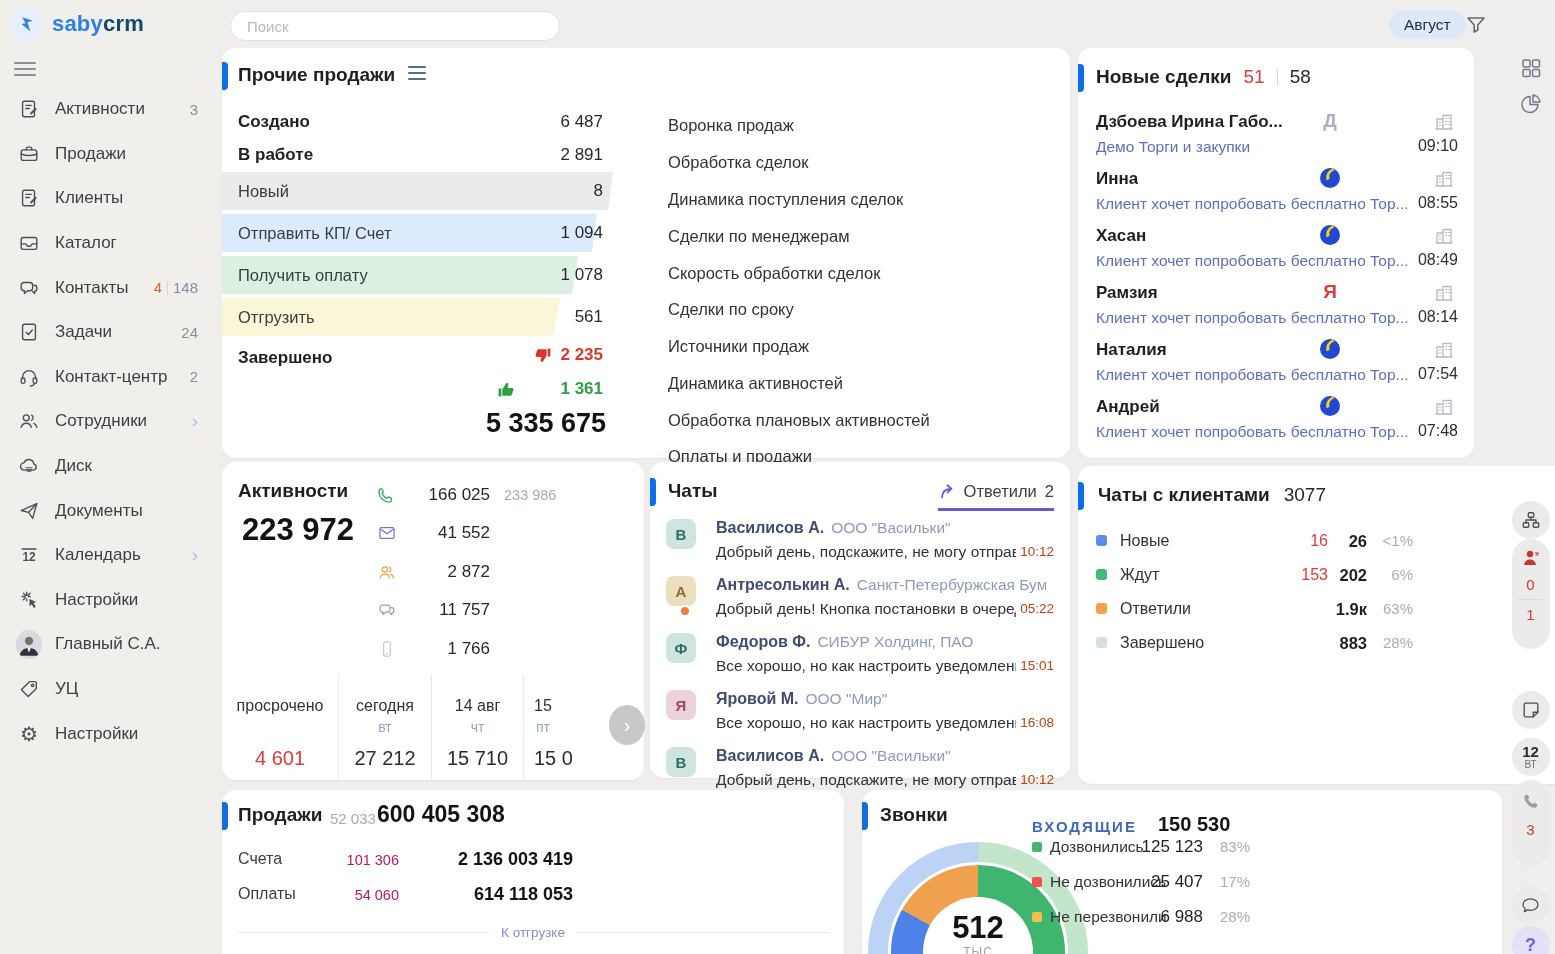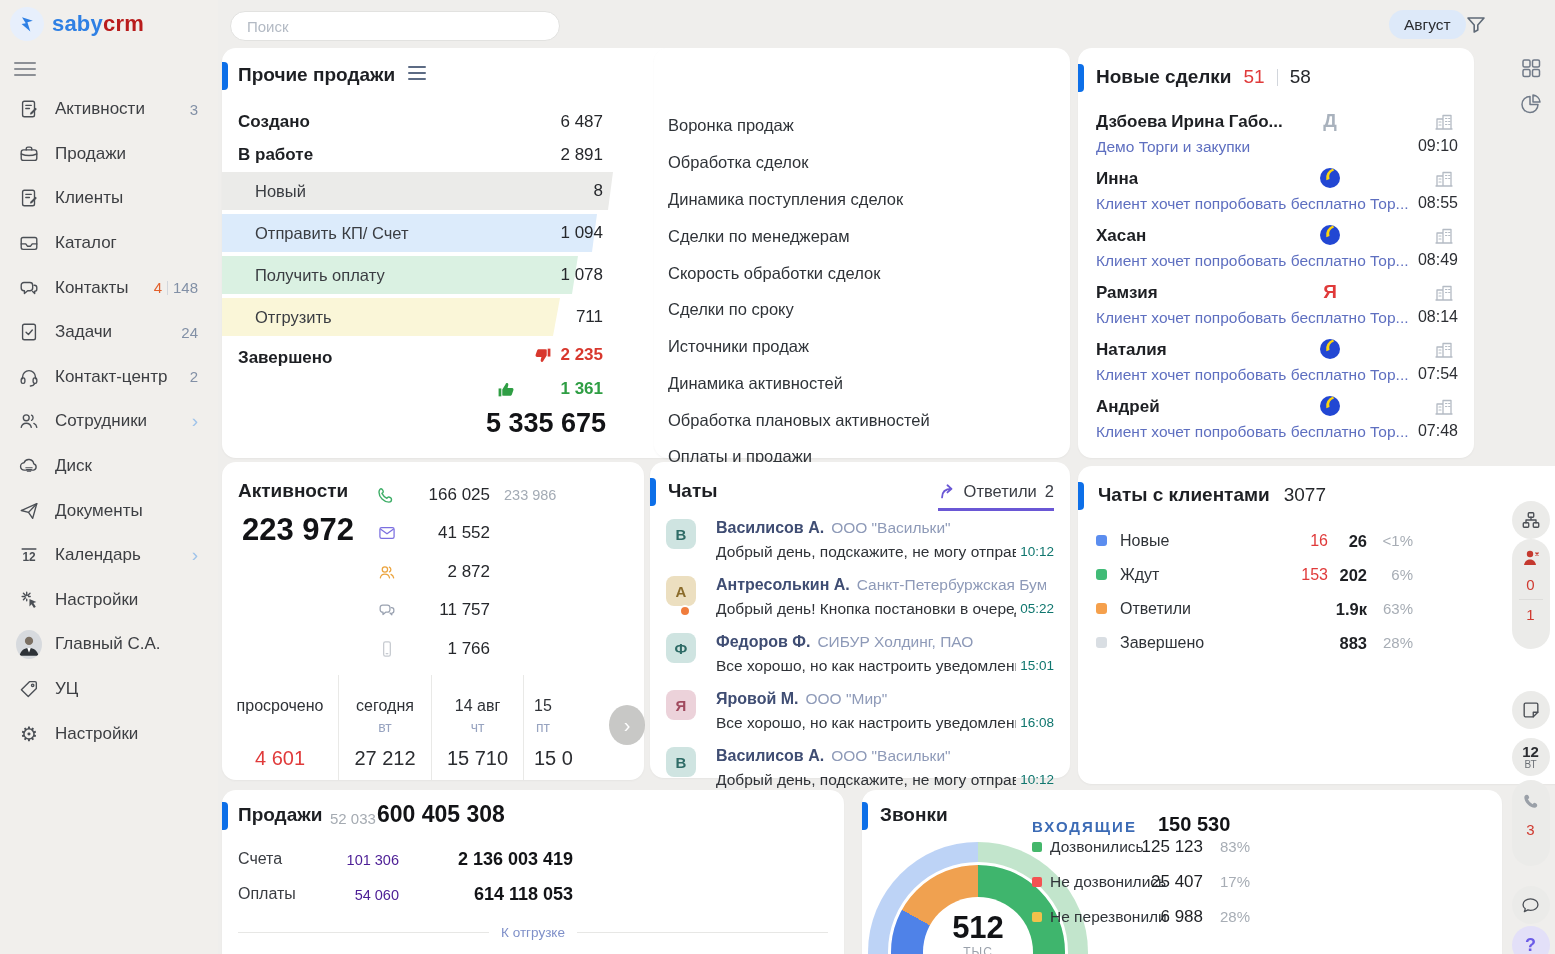--- a/index.html
+++ b/index.html
@@ -3,21 +3,21 @@
 <meta charset="utf-8">
 <style>
   html,body{margin:0;padding:0;width:1555px;height:954px;overflow:hidden;
     font-family:"Liberation Sans",sans-serif;background:#efeeec;color:#2b2d31;}
   #canvas{position:relative;width:1555px;height:954px;}
   
   .sidebar{position:absolute;left:0;top:0;width:218px;height:954px;background:#f1efec;}
   .logo-row{position:absolute;left:10px;top:7px;display:flex;align-items:center;gap:8px;}
   .logo-badge{width:34px;height:34px;border-radius:50%;background:#e7effc;display:flex;align-items:center;justify-content:center;}
   .brand{font-size:22px;font-weight:700;letter-spacing:.2px;}
-  .brand .b1{color:#2f80e4;} .brand .b2{color:#b91c1c;}
+  .brand .b1{color:#2f80e4;} .brand .b2{color:#0c4a6e;}
   .side-burger{position:absolute;left:14px;top:58px;width:22px;cursor:pointer;}
   .side-burger i{display:block;height:2px;background:#8d9096;margin:4px 0;border-radius:1px;}
   .nav{position:absolute;left:0;top:87px;right:0;}
   .side-item{display:flex;align-items:center;height:44.6px;padding:0 20px 0 16px;cursor:pointer;}
   .side-item .ico{width:26px;margin-right:13px;display:flex;justify-content:center;}
   .side-item .lbl{flex:1;font-size:17px;color:#3d3f43;white-space:nowrap;overflow:hidden;}
   .badge{font-size:15px;color:#8290a6;}
   .badge-alert{font-size:15px;color:#e2602b;}
   .badge-sep{display:inline-block;width:1px;height:14px;background:#d2d6dc;margin:0 5px;vertical-align:-2px;}
   .chev{color:#9fc3ea;font-size:19px;}
@@ -34,21 +34,21 @@
   .card{position:absolute;background:#fff;border-radius:14px;box-shadow:0 1px 2px rgba(80,80,70,.05);}
   .accent{position:absolute;left:0;width:6px;height:28px;background:#0d6fe8;border-radius:0 4px 4px 0;}
   .ctitle{font-size:19px;font-weight:700;color:#1d1f23;}
   
   #cardA{left:222px;top:48px;width:484px;height:410px;}
   .osA-head{position:absolute;left:16px;top:16px;display:flex;align-items:center;gap:12px;}
   .os-plain{position:absolute;left:0;right:0;height:33px;}
   .os-plain .lbl{position:absolute;left:16px;line-height:33px;font-size:17px;font-weight:700;color:#1d1f23;}
   .os-band{position:absolute;left:0;right:0;height:38px;}
   .os-band .bg{position:absolute;left:0;top:0;bottom:0;}
-  .os-band .lbl{position:absolute;left:33px;line-height:38px;font-size:16.5px;color:#3a3d42;}
+  .os-band .lbl{position:absolute;left:16px;line-height:38px;font-size:16.5px;color:#3a3d42;}
   .os-val{position:absolute;right:103px;font-size:17px;color:#26282c;line-height:inherit;}
   .os-plain .os-val{line-height:33px;} .os-band .os-val{line-height:38px;}
   .cmp-lbl{position:absolute;left:16px;top:300px;font-size:17px;font-weight:700;color:#1d1f23;}
   .cmp-line{position:absolute;right:103px;display:flex;align-items:center;gap:8px;height:30px;}
   .cmp-down{color:#d8382e;font-size:17px;font-weight:600;}
   .cmp-up{color:#2f9e44;font-size:17px;font-weight:600;margin-left:36px;}
   .os-total{position:absolute;right:100px;top:360px;font-size:27px;font-weight:700;color:#121316;}
   
   #cardB{left:654px;top:48px;width:416px;height:410px;}
   .rlink{position:absolute;left:14px;font-size:16.5px;color:#2f3338;cursor:pointer;white-space:nowrap;}
@@ -88,37 +88,37 @@
     border-bottom:3px solid #6a57d5;cursor:pointer;}
   .replied .rl{font-size:16.5px;color:#3a3d44;}
   .chat-row{position:absolute;left:16px;right:14px;height:52px;cursor:pointer;}
   .c-ava{position:absolute;left:0;top:1px;width:30px;height:30px;border-radius:8px;display:flex;align-items:center;justify-content:center;
     font-size:15px;font-weight:700;}
   .ava-teal{background:#cfe4e1;color:#2e6b66;} .ava-tan{background:#ecdfc0;color:#8a6b2a;} .ava-pink{background:#ecd2da;color:#a04a5e;}
   .c-dot{position:absolute;left:-3px;bottom:-3px;width:8px;height:8px;border-radius:50%;background:#f07c3c;border:2px solid #fff;}
   .c-l1{position:absolute;left:50px;top:1px;font-size:16px;white-space:nowrap;overflow:hidden;max-width:330px;}
   .c-name{font-weight:600;color:#3f4d73;} .c-comp{color:#8e9ab8;margin-left:7px;font-size:15.5px;}
   .c-msg{position:absolute;left:50px;top:25px;font-size:15.5px;color:#2f3237;max-width:300px;white-space:nowrap;overflow:hidden;}
-  .c-time{position:absolute;right:2px;top:26px;font-size:13.5px;color:#0f766e;margin-left:20px;}
+  .c-time{position:absolute;right:2px;top:26px;font-size:13.5px;color:#c2410c;margin-left:20px;}
   
   #cardF{left:1078px;top:466px;width:491px;height:318px;}
   .cc-head{position:absolute;left:20px;top:18px;display:flex;align-items:baseline;gap:14px;}
   .cc-total{font-size:19px;color:#26282c;}
   .cc-row{position:absolute;left:0;right:0;height:30px;cursor:pointer;}
   .cc-sq{position:absolute;left:18px;top:9px;width:11px;height:11px;border-radius:3px;}
   .cc-lbl{position:absolute;left:42px;line-height:30px;font-size:16px;color:#2f3338;}
   .cc-alert{position:absolute;right:241px;line-height:30px;font-size:16px;color:#e03a3a;}
   .cc-val{position:absolute;right:202px;line-height:30px;font-size:16.5px;font-weight:600;color:#1e2024;}
   .cc-pct{position:absolute;right:156px;line-height:30px;font-size:15px;color:#a7adb5;}
   
   #cardG{left:222px;top:790px;width:622px;height:210px;}
   .sl-count{position:absolute;left:108px;top:20px;font-size:15px;color:#a5abb2;}
   .sl-total{position:absolute;left:155px;top:11px;font-size:23px;font-weight:700;color:#121316;}
   .sl-row-lbl{position:absolute;left:16px;font-size:16px;color:#3a3d42;}
-  .sl-row-cnt{position:absolute;right:445px;font-size:14.5px;color:#4c1d95;}
+  .sl-row-cnt{position:absolute;right:445px;font-size:14.5px;color:#be185d;}
   .sl-row-val{position:absolute;right:271px;font-size:18px;font-weight:700;color:#121316;}
   .sl-div{position:absolute;left:16px;right:16px;top:135px;display:flex;align-items:center;gap:12px;cursor:pointer;}
   .sl-div .line{flex:1;height:1px;background:#e7e7e5;}
   .sl-div .txt{font-size:13.5px;color:#7f90c9;}
   
   #cardH{left:862px;top:790px;width:640px;height:210px;overflow:hidden;border-radius:14px;}
   .donut-outer{position:absolute;left:6px;top:52px;width:220px;height:220px;border-radius:50%;
     background:conic-gradient(#c2e5cc 0deg 160deg,#bdd3f6 160deg 360deg);}
   .donut-inner{position:absolute;left:26px;top:72px;width:180px;height:180px;border-radius:50%;border:3px solid #fff;box-sizing:border-box;
     background:conic-gradient(#3fb56d 0deg 140deg,#f0554f 140deg 162deg,#f0bc45 162deg 171deg,#4f82e8 171deg 299deg,#f0a150 299deg 360deg);}
@@ -352,21 +352,21 @@
       <span class="os-val">1 094</span>
     </div>
     <div class="os-band" style="top:208px">
       <span class="bg" style="width:356px;background:#daf1e2;clip-path:polygon(0 0,356px 0,350px 100%,0 100%)"></span>
       <span class="lbl">Получить оплату</span>
       <span class="os-val">1 078</span>
     </div>
     <div class="os-band" style="top:250px">
       <span class="bg" style="width:338px;background:#faf6d8;clip-path:polygon(0 0,338px 0,331px 100%,0 100%)"></span>
       <span class="lbl">Отгрузить</span>
-      <span class="os-val">711</span>
+      <span class="os-val">561</span>
     </div>
     <span class="cmp-lbl">Завершено</span>
     <div class="cmp-line" style="top:292px">
       <svg width="19" height="19" viewBox="0 0 18 18">
           <g transform="rotate(180 9 9)">
             <path d="M1.5 8h2.6v7.5H1.5z" fill="#d8382e"></path>
             <path d="M5 14.6V8.9l3-4.7c.3-1.1 1-1.6 1.8-1.3.9.3 1.1 1.1.8 2.2L10 7.6h4c1.2 0 1.9.8 1.5 2l-1.4 4.2c-.3.8-.9 1.2-1.8 1.2H6.4z" fill="#d8382e"></path>
           </g>
         </svg>
       <span class="cmp-down">2 235</span>

